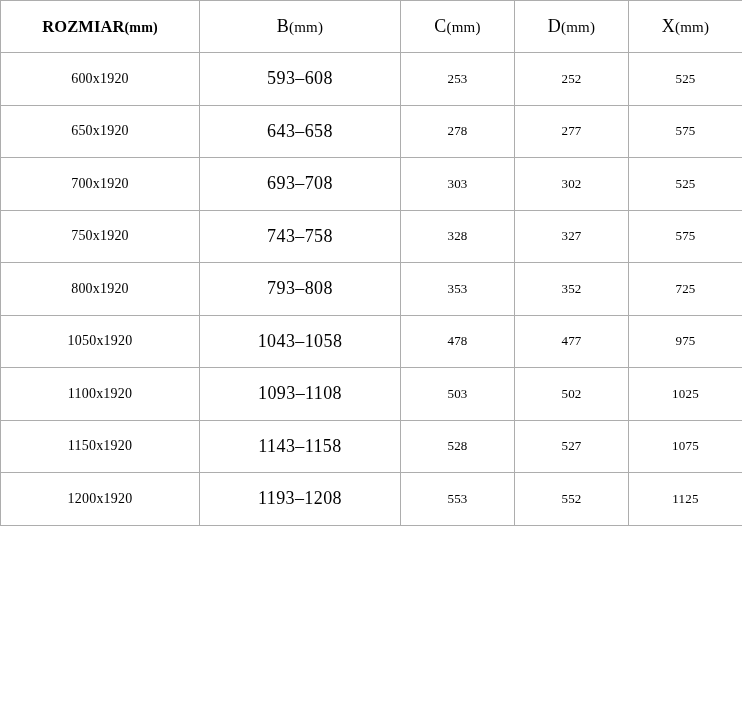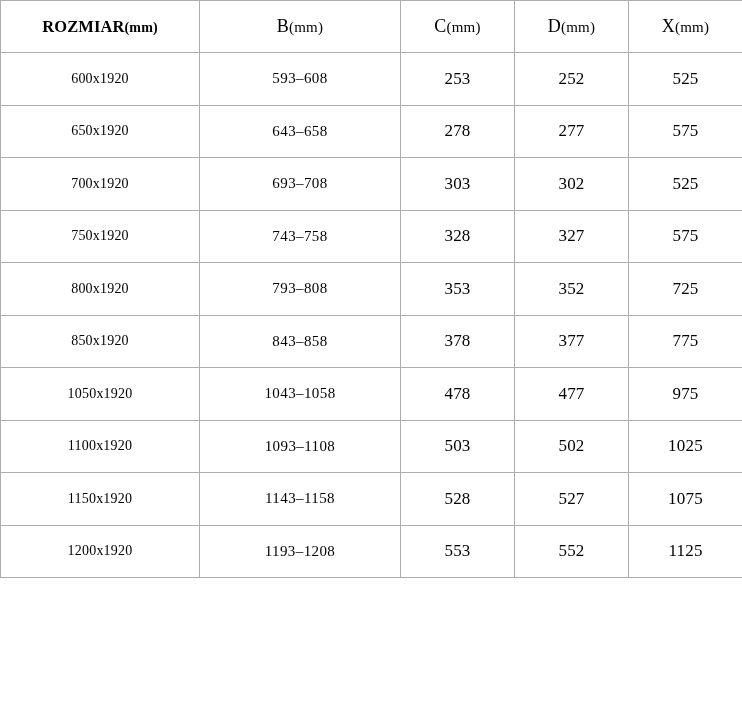--- a/index.html
+++ b/index.html
@@ -54,25 +54,25 @@
     font-size: 15px;
   }
   .head-first .unit {
     font-size: 14px;
     font-weight: bold;
   }
   table.spec tbody td.size-cell {
     font-size: 14px;
   }
   table.spec tbody td.range-cell {
-    font-size: 15px;
+    font-size: 18px;
     letter-spacing: 0.4px;
   }
   table.spec tbody td.num-cell {
-    font-size: 17px;
+    font-size: 13px;
   }
 </style>
 </head>
 <body>
 
 <div class="sheet">
   <table class="spec">
     <colgroup>
       <col class="c0">
         <col class="c1">
@@ -119,27 +119,20 @@
         <td class="num-cell">575</td>
       </tr>
       <tr>
         <td class="size-cell">800x1920</td>
         <td class="range-cell">793–808</td>
         <td class="num-cell">353</td>
         <td class="num-cell">352</td>
         <td class="num-cell">725</td>
       </tr>
       <tr>
-        <td class="size-cell">850x1920</td>
-        <td class="range-cell">843–858</td>
-        <td class="num-cell">378</td>
-        <td class="num-cell">377</td>
-        <td class="num-cell">775</td>
-      </tr>
-      <tr>
         <td class="size-cell">1050x1920</td>
         <td class="range-cell">1043–1058</td>
         <td class="num-cell">478</td>
         <td class="num-cell">477</td>
         <td class="num-cell">975</td>
       </tr>
       <tr>
         <td class="size-cell">1100x1920</td>
         <td class="range-cell">1093–1108</td>
         <td class="num-cell">503</td>

